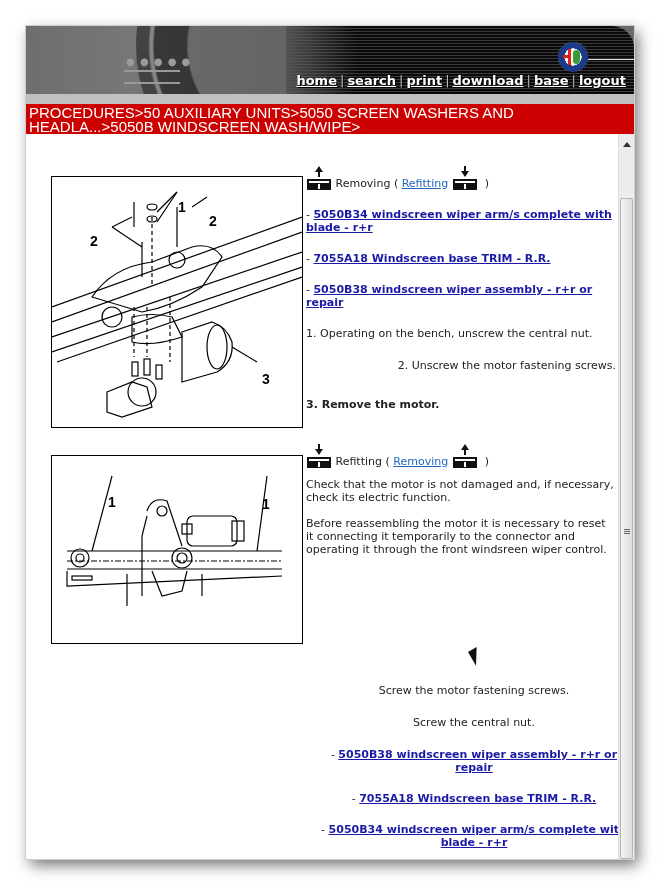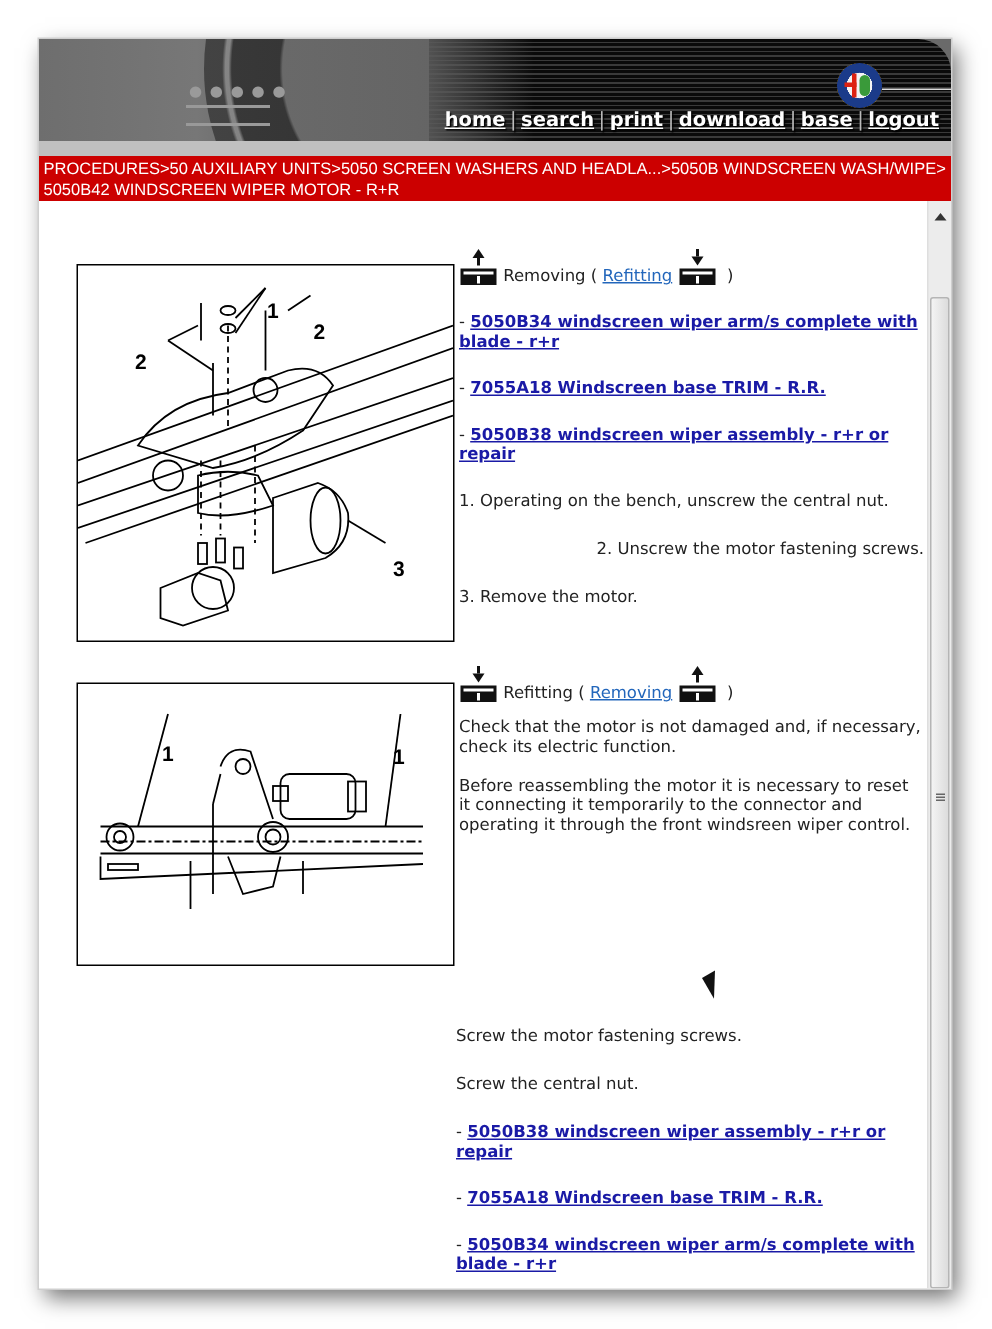--- a/index.html
+++ b/index.html
@@ -55,21 +55,21 @@
   .nav {
     position:absolute; right:8px; top:47px; color:#ffffff; font-weight:bold; font-size:13px;
     text-shadow: 1px 1px 1px #000;
   }
   .nav a { color:#fff; text-decoration:underline; }
   .nav .sep { color:#bbb; font-weight:normal; margin:0 3px; }
   .grey-band { position:absolute; left:0; top:68px; width:608px; height:10px; background:#c0c0c0; }
   .breadcrumb {
     position:absolute; left:0; top:78px; width:608px; height:30px;
     background:#cc0000; color:#ffffff; font-family:"Liberation Sans", sans-serif;
-    font-size:11px; line-height:14px; padding:2px 3px; box-sizing:border-box;
+    font-size:15px; line-height:14px; padding:2px 3px; box-sizing:border-box;
   }
   
   .content { position:absolute; left:0; top:108px; width:592px; height:725px; overflow:hidden; }
   .scrollbar { position:absolute; left:592px; top:108px; width:16px; height:725px; background:#ececec; border-left:1px solid #dedede; }
   .scroll-up { position:absolute; left:4px; top:8px; width:0; height:0;
     border-left:4px solid transparent; border-right:4px solid transparent; border-bottom:5px solid #333; }
   .scroll-thumb { position:absolute; left:1px; top:64px; width:13px; height:661px;
     background: linear-gradient(90deg,#f4f4f4,#dcdcdc); border:1px solid #b5b5b5; border-radius:2px; box-sizing:border-box; }
   .grip { position:absolute; left:3px; top:330px; width:6px; height:1px; background:#666; box-shadow:0 2px 0 #666, 0 4px 0 #666; }
   .figure { position:absolute; border:1px solid #000; background:#fff; box-sizing:border-box; }
@@ -202,36 +202,36 @@
         <span>Removing (</span>
         <a class="lnk-plain">Refitting</a>
         <span class="op-icon"><span class="arrow-down"></span><span class="box"></span></span>
         &nbsp;<span>)</span>
       </p>
       <p style="margin-top:18px;"><span>- </span><a class="lnk">5050B34  windscreen wiper arm/s complete with blade - r+r</a></p>
       <p style="margin-top:18px;"><span>- </span><a class="lnk">7055A18  Windscreen base TRIM - R.R.</a></p>
       <p style="margin-top:18px;"><span>- </span><a class="lnk">5050B38  windscreen wiper assembly - r+r or repair</a></p>
       <p style="margin-top:18px;">1. Operating on the bench, unscrew the central nut.</p>
       <p style="margin-top:19px;text-align:right;">2. Unscrew the motor fastening screws.</p>
-      <p style="margin-top:19px;">3. Remove the motor.</p>
+      <p style="margin-top:26px;font-weight:bold;">3. Remove the motor.</p>
     </div>
 
     <div class="text-col" style="top:310px;">
       <p>
         <span class="op-icon"><span class="arrow-down"></span><span class="box"></span></span>
         <span>Refitting (</span>
         <a class="lnk-plain">Removing</a>
         <span class="op-icon"><span class="arrow-up"></span><span class="box"></span></span>
         &nbsp;<span>)</span>
       </p>
       <p style="margin-top:10px;">Check that the motor is not damaged and, if necessary, check its electric function.</p>
       <p style="margin-top:13px;">Before reassembling the motor it is necessary to reset it connecting it temporarily to the connector and operating it through the front windsreen wiper control.</p>
     </div>
 
-    <div class="text-col" style="top:550px;left:278px;">
+    <div class="text-col" style="top:550px;left:293px;text-align:center;">
       <p>Screw the motor fastening screws.</p>
       <p style="margin-top:19px;">Screw the central nut.</p>
       <p style="margin-top:19px;"><span>- </span><a class="lnk">5050B38  windscreen wiper assembly - r+r or repair</a></p>
       <p style="margin-top:18px;"><span>- </span><a class="lnk">7055A18  Windscreen base TRIM - R.R.</a></p>
       <p style="margin-top:18px;"><span>- </span><a class="lnk">5050B34  windscreen wiper arm/s complete with blade - r+r</a></p>
 
     </div>
   </div>
 
   <div class="scrollbar">

